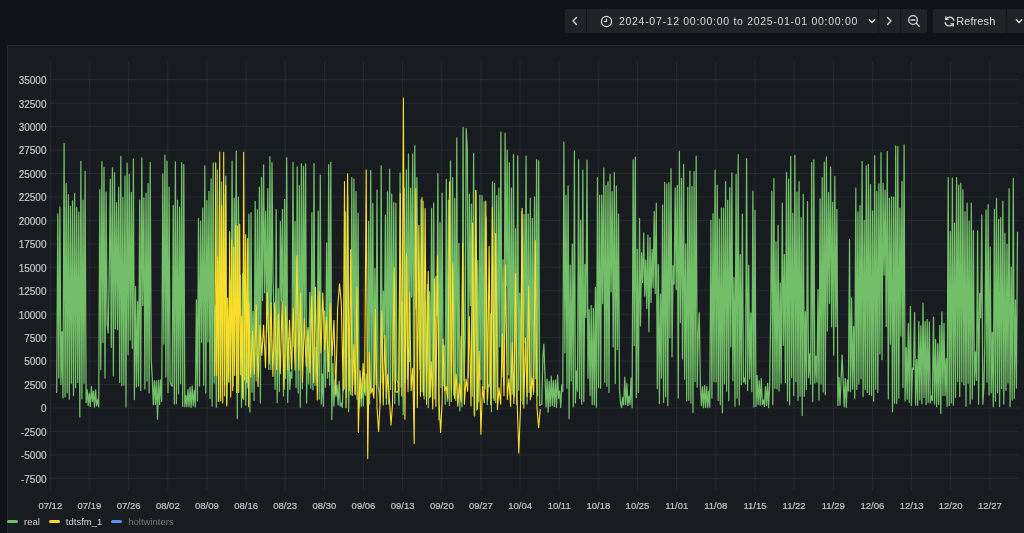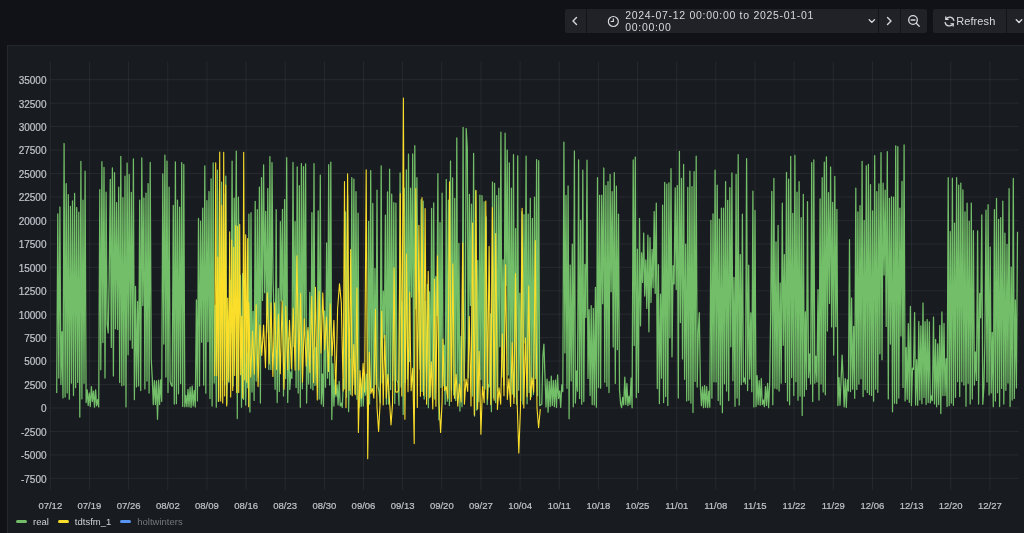--- a/index.html
+++ b/index.html
@@ -5,35 +5,35 @@
 font-family:"Liberation Sans",sans-serif;}
 *{box-sizing:border-box}
 .panel{position:absolute;left:7px;top:45px;width:1017px;height:488px;background:#181b1f;
 border:1px solid rgba(204,204,220,0.07);border-right:none;border-bottom:none}
 .tb-group{position:absolute;top:9px;height:24px;display:flex;align-items:stretch;
 background:#202227;border-radius:2px;color:#d8d9dd}
 .tb-btn{display:flex;align-items:center;justify-content:center}
 .sep{width:1px;background:#131418}
 .tb-txt{font-size:10.5px;font-weight:500;letter-spacing:0.7px;color:#d8d9dd}
 svg.icon{display:block}
-.legend{position:absolute;left:16px;top:516px;display:flex;align-items:center;
+.legend{position:absolute;left:7px;top:516px;display:flex;align-items:center;
 font-size:9.5px;color:#d1d2da}
 .legend .dash{width:11px;height:3.5px;border-radius:2px;margin-right:6px}
 .legend .item{display:flex;align-items:center;margin-right:9px}
 </style></head>
 <body>
 
 <div class="tb-group" style="left:565px;width:361.5px">
   <div class="tb-btn" style="width:20.5px">
     <svg class="icon" width="12" height="12" viewBox="0 0 12 12">
         <path d="M7.5 2.5 L4 6 L7.5 9.5" fill="none" stroke="#d8d9dd" stroke-width="1.4" stroke-linecap="round" stroke-linejoin="round"></path>
       </svg>
   </div>
   <div class="sep"></div>
-  <div class="tb-btn" style="flex:1;justify-content:flex-start;padding-left:20px">
+  <div class="tb-btn" style="flex:1;justify-content:flex-end;padding-left:11px">
     <svg class="icon" width="13" height="13" viewBox="0 0 13 13">
         <circle cx="6.5" cy="6.5" r="5.1" fill="none" stroke="#d8d9dd" stroke-width="1.2"></circle>
         <path d="M6.5 3.8 L6.5 6.5 L4.2 6.5" fill="none" stroke="#d8d9dd" stroke-width="1.2" stroke-linecap="round" stroke-linejoin="round"></path>
       </svg>
     <span class="tb-txt" style="margin-left:6px">2024-07-12 00:00:00 to 2025-01-01 00:00:00</span>
     <svg class="icon" style="margin-left:8px" width="12" height="12" viewBox="0 0 12 12">
         <path d="M3.3 4.7 L6 7.4 L8.7 4.7" fill="none" stroke="#d8d9dd" stroke-width="1.4" stroke-linecap="round" stroke-linejoin="round"></path>
       </svg>
   </div>
   <div class="sep"></div>

